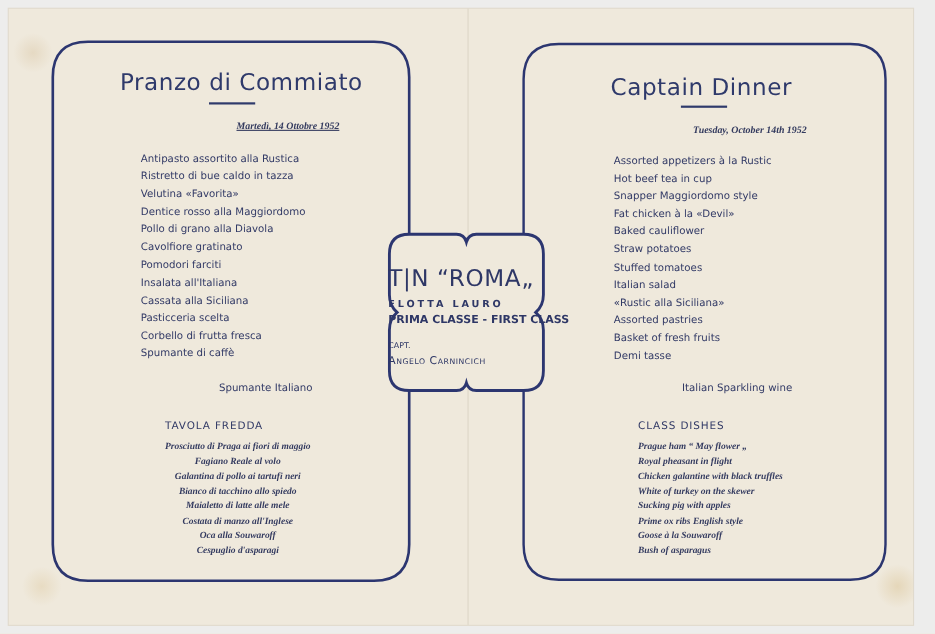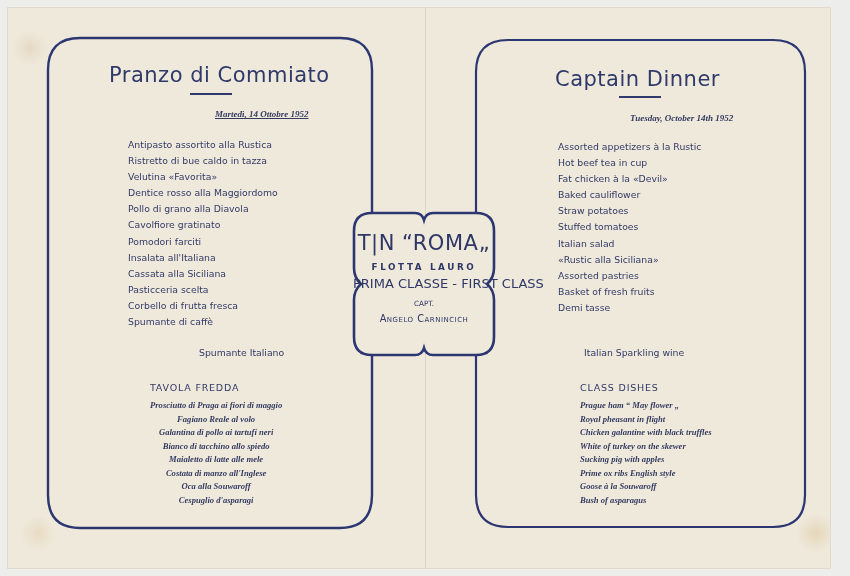--- a/index.html
+++ b/index.html
@@ -40,24 +40,24 @@
     }
     .wine { position: absolute; font-size: 9.3px; white-space: nowrap; color: #323a66; }
     .section-head {
       position: absolute; font-size: 9.5px; letter-spacing: 0.8px; white-space: nowrap; color: #323a66;
     }
     .cold-list { position: absolute; margin: 0; padding: 0; list-style: none; }
     .cold-list li {
       font-family: "Liberation Serif", serif; font-style: italic; font-weight: bold;
       font-size: 8.6px; height: 13.5px; line-height: 13.5px; white-space: nowrap; color: #343b60;
     }
-    .emblem { position: absolute; left: 353px; top: 213px; width: 142px; height: 143px; text-align: center; }
+    .emblem { position: absolute; left: 353px; top: 223px; width: 142px; height: 143px; text-align: left; }
     .ship-name { position: absolute; left: 0; right: 0; top: 18px; font-size: 21px; letter-spacing: 0.5px; color: #2e3766; white-space: nowrap; }
     .fleet { position: absolute; left: 0; right: 0; top: 49px; font-size: 8.8px; font-weight: bold; letter-spacing: 2.6px; color: #2e3766; }
-    .class-line { position: absolute; left: 0; right: 0; top: 63px; font-size: 13px; color: #2e3766; white-space: nowrap; }
+    .class-line { position: absolute; left: 0; right: 0; top: 63px; font-size: 10px; color: #2e3766; white-space: nowrap; font-weight: bold; }
     .capt { position: absolute; left: 0; right: 0; top: 86px; font-size: 7.2px; color: #2e3766; }
     .captain-name { position: absolute; left: 0; right: 0; top: 100px; font-size: 9.8px; font-variant: small-caps; letter-spacing: 0.5px; color: #2e3766; white-space: nowrap; }
   </style>
 </head>
 <body>
 
 <div class="paper"></div>
 <div class="fold"></div>
 
 <svg class="frames" width="850" height="576" viewBox="0 0 850 576">
@@ -118,32 +118,33 @@
 </div>
 
 <div class="panel">
   <div class="title" style="left:555px; top:67px;">Captain Dinner</div>
   <div class="rule" style="left:619px; top:96px;"></div>
   <div class="date" style="left:630px; top:113px;">Tuesday, October 14th 1952</div>
 
   <ul class="menu-list" style="left:558px; top:139px;">
     <li>Assorted appetizers à la Rustic</li>
     <li>Hot beef tea in cup</li>
+    <li>Snapper Maggiordomo style</li>
     <li>Fat chicken à la «Devil»</li>
     <li>Baked cauliflower</li>
     <li>Straw potatoes</li>
     <li>Stuffed tomatoes</li>
     <li>Italian salad</li>
     <li>«Rustic alla Siciliana»</li>
     <li>Assorted pastries</li>
     <li>Basket of fresh fruits</li>
     <li>Demi tasse</li>
   </ul>
 
-  <div class="wine" style="left:584px; top:347px;">Italian Sparkling wine</div>
+  <div class="wine" style="left:620px; top:347px;">Italian Sparkling wine</div>
 
   <div class="section-head" style="left:580px; top:382px;">CLASS DISHES</div>
   <ul class="cold-list" style="left:580px; top:399px;">
     <li>Prague ham “ May flower „</li>
     <li>Royal pheasant in flight</li>
     <li>Chicken galantine with black truffles</li>
     <li>White of turkey on the skewer</li>
     <li>Sucking pig with apples</li>
     <li>Prime ox ribs English style</li>
     <li>Goose à la Souwaroff</li>

